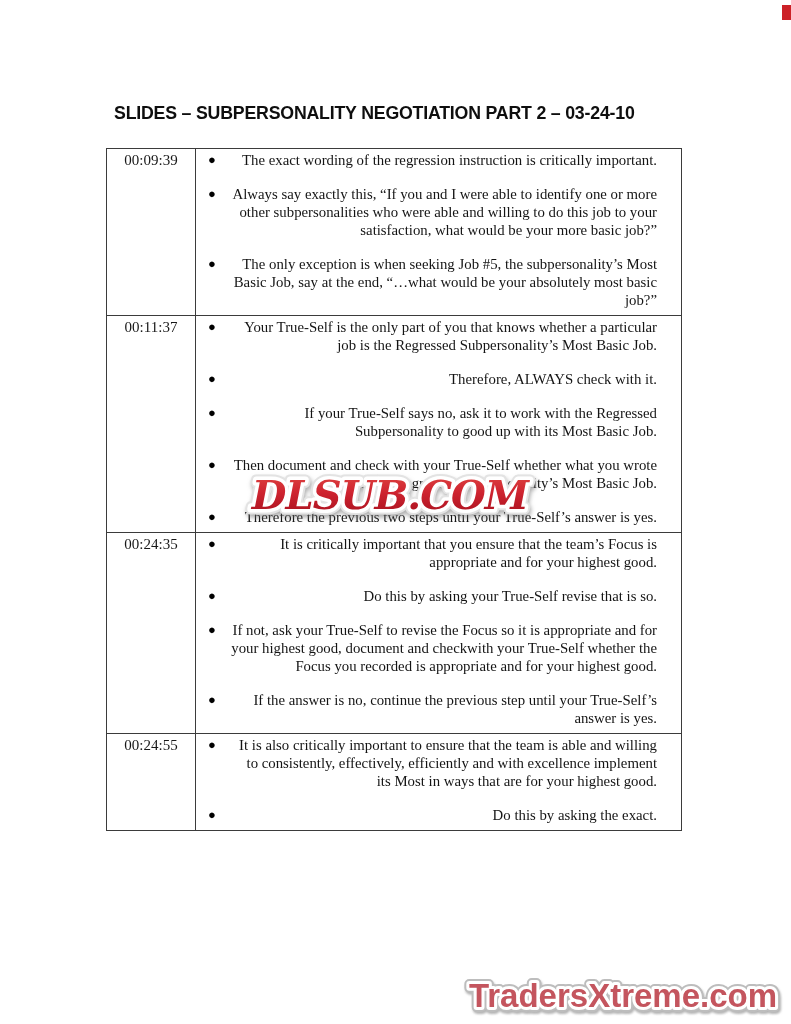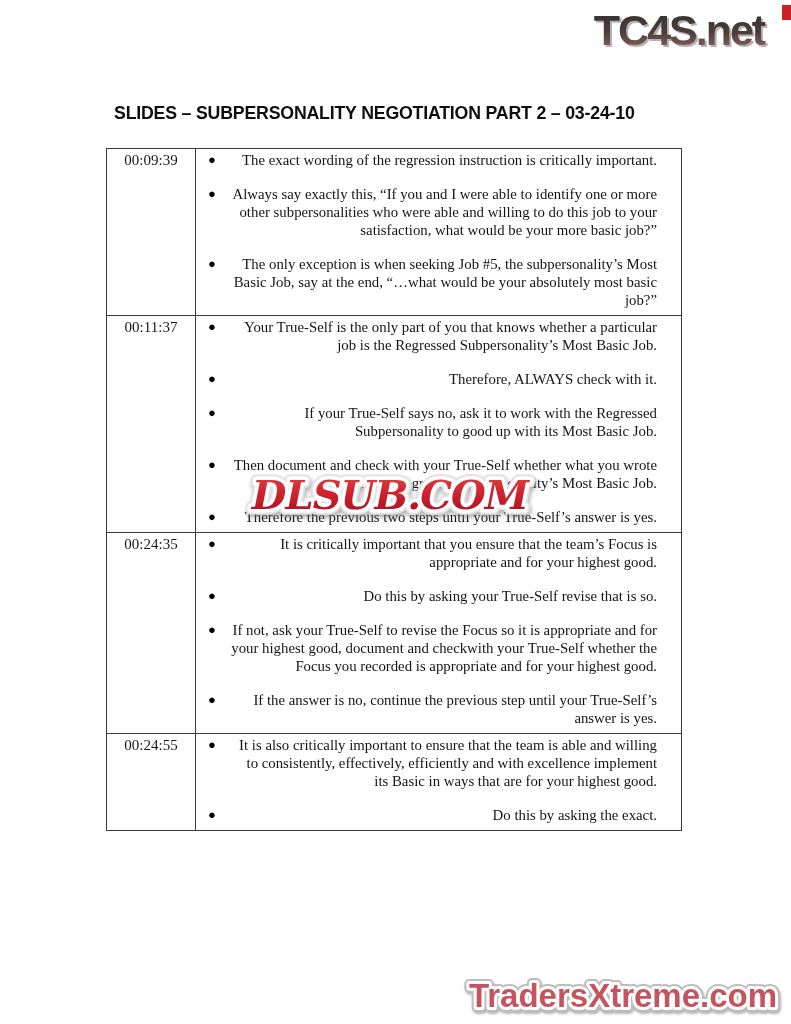--- a/index.html
+++ b/index.html
@@ -71,32 +71,20 @@
   .tx-logo{
     position:absolute;left:458px;top:970px;width:330px;height:52px;
   }
   .tx-logo svg{filter:drop-shadow(1px 2px 1px rgba(130,130,130,0.6));}
 </style>
 </head>
 <body>
 
 <div class="page">
 
-  <div class="tc4s-logo">
-    <svg width="200" height="58" viewBox="0 0 200 58">
-      <defs>
-        <linearGradient id="tc4sGrad" x1="0" y1="0" x2="0" y2="1">
-          <stop offset="0" stop-color="#2f2f2f"></stop>
-          <stop offset="0.55" stop-color="#4c3d3b"></stop>
-          <stop offset="1" stop-color="#96706b"></stop>
-        </linearGradient>
-      </defs>
-      <text x="100" y="44" text-anchor="middle" font-family="Liberation Sans, sans-serif" font-weight="bold" font-size="43" letter-spacing="-2" fill="url(#tc4sGrad)">TC4S.net</text>
-    </svg>
-  </div>
   <svg class="red-square" width="9" height="15" viewBox="0 0 9 15">
     <rect x="0" y="0" width="9" height="15" fill="#cc2127"></rect>
   </svg>
 
   <div class="doc-title">SLIDES – SUBPERSONALITY NEGOTIATION PART 2 – 03-24-10</div>
 
   <table class="slides">
     <tbody>
         <tr>
       <td class="time">00:09:39</td>
@@ -159,21 +147,21 @@
               <span class="dot">●</span>
               <span class="txt">If the answer is no, continue the previous step until your True-Self’s answer is yes.</span>
             </div>
       </td>
     </tr>
     <tr>
       <td class="time">00:24:55</td>
       <td class="content">
         <div class="bullet">
               <span class="dot">●</span>
-              <span class="txt">It is also critically important to ensure that the team is able and willing to consistently, effectively, efficiently and with excellence implement its Basic in ways that are for your highest good.</span>
+              <span class="txt">It is also critically important to ensure that the team is able and willing to consistently, effectively, efficiently and with excellence implement its Most in ways that are for your highest good.</span>
             </div>
         <div class="bullet">
               <span class="dot">●</span>
               <span class="txt">Do this by asking the exact.</span>
             </div>
       </td>
     </tr>
   </tbody>
     </table>
 

